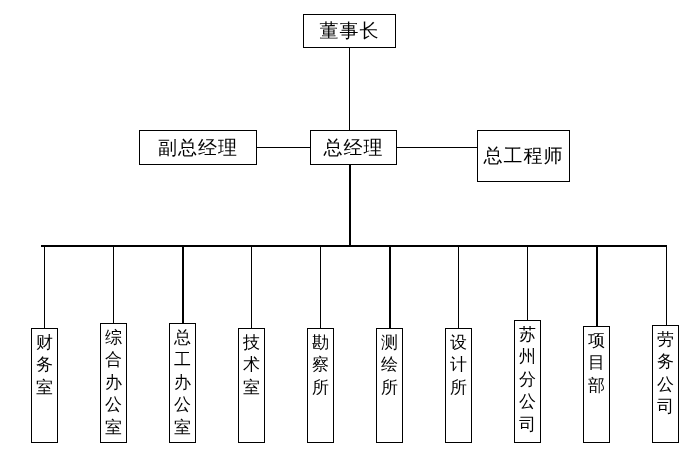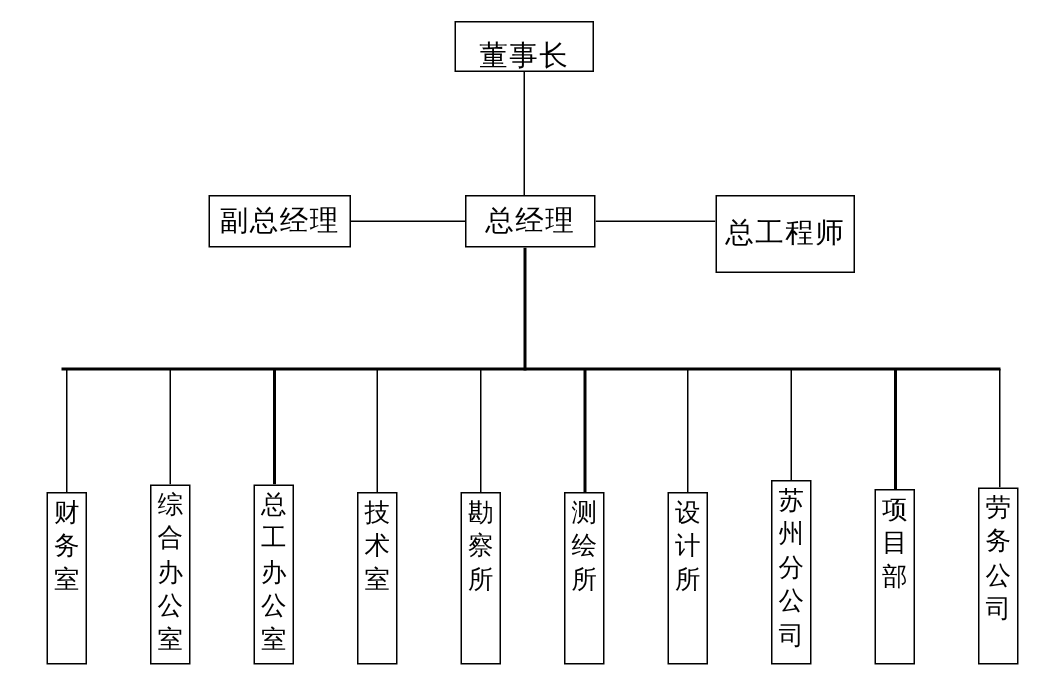--- a/index.html
+++ b/index.html
@@ -62,27 +62,27 @@
   .conn.v { width: 1px; }
   .conn.h { height: 1px; }
   .conn.bus { height: 2px; }
   .conn.vthick { width: 2px; }
 </style>
 </head>
 <body>
 
 <div id="chart-root">
 
-  <div class="node horiz" style="left:303px; top:14px; width:93px; height:34px;align-items:flex-end;">
+  <div class="node horiz" style="left:303px; top:14px; width:93px; height:34px;">
     <span class="node-label">董事长</span>
   </div>
 
   <div class="conn v" style="left:349px; top:48px; width:1px; height:82px;"></div>
 
-  <div class="node horiz" style="left:139px; top:130px; width:95px; height:35px;">
+  <div class="node horiz" style="left:139px; top:130px; width:118px; height:35px;">
     <span class="node-label">副总经理</span>
   </div>
 
   <div class="node horiz" style="left:310px; top:130px; width:87px; height:35px;">
     <span class="node-label">总经理</span>
   </div>
 
   <div class="node horiz" style="left:477px; top:130px; width:93px; height:52px;">
     <span class="node-label">总工程师</span>
   </div>

